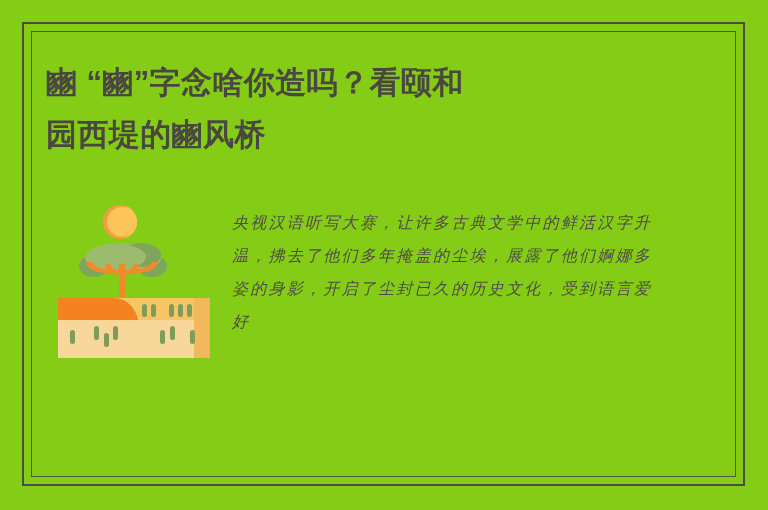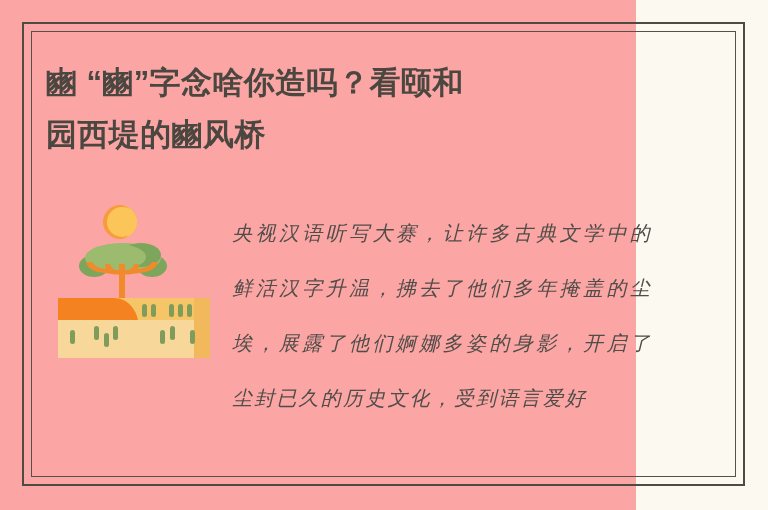--- a/index.html
+++ b/index.html
@@ -9,24 +9,23 @@
   body {
     width: 768px;
     height: 510px;
     background: #fbf9f0;
     font-family: "Liberation Sans", sans-serif;
     overflow: hidden;
   }
 
   #page {
     position: relative;
-    width: 624px;
+    width: 768px;
     height: 510px;
-    background: #fca5a5;
-    padding-left: 12px;
+    background: #84cc16;
   }
 
   
   .frame-outer {
     position: absolute;
     left: 22px;
     top: 22px;
     width: 723px;
     height: 464px;
     border: 2px solid #4e4b42;
@@ -73,22 +72,22 @@
     top: 4px;
     width: 158px;
     height: 162px;
   }
 
   .body-text {
     position: absolute;
     left: 186px;
     top: 10px;
     width: 420px;
-    font-size: 20px;
-    line-height: 55px;
+    font-size: 16px;
+    line-height: 33px;
     color: #4f4d48;
     letter-spacing: 2.2px;
     font-family: "DejaVu Serif", "Liberation Serif", serif;
     font-style: italic;
     text-align: justify;
     text-justify: inter-character;
   }
 
   
   .ill-svg { display: block; width: 158px; height: 162px; }

